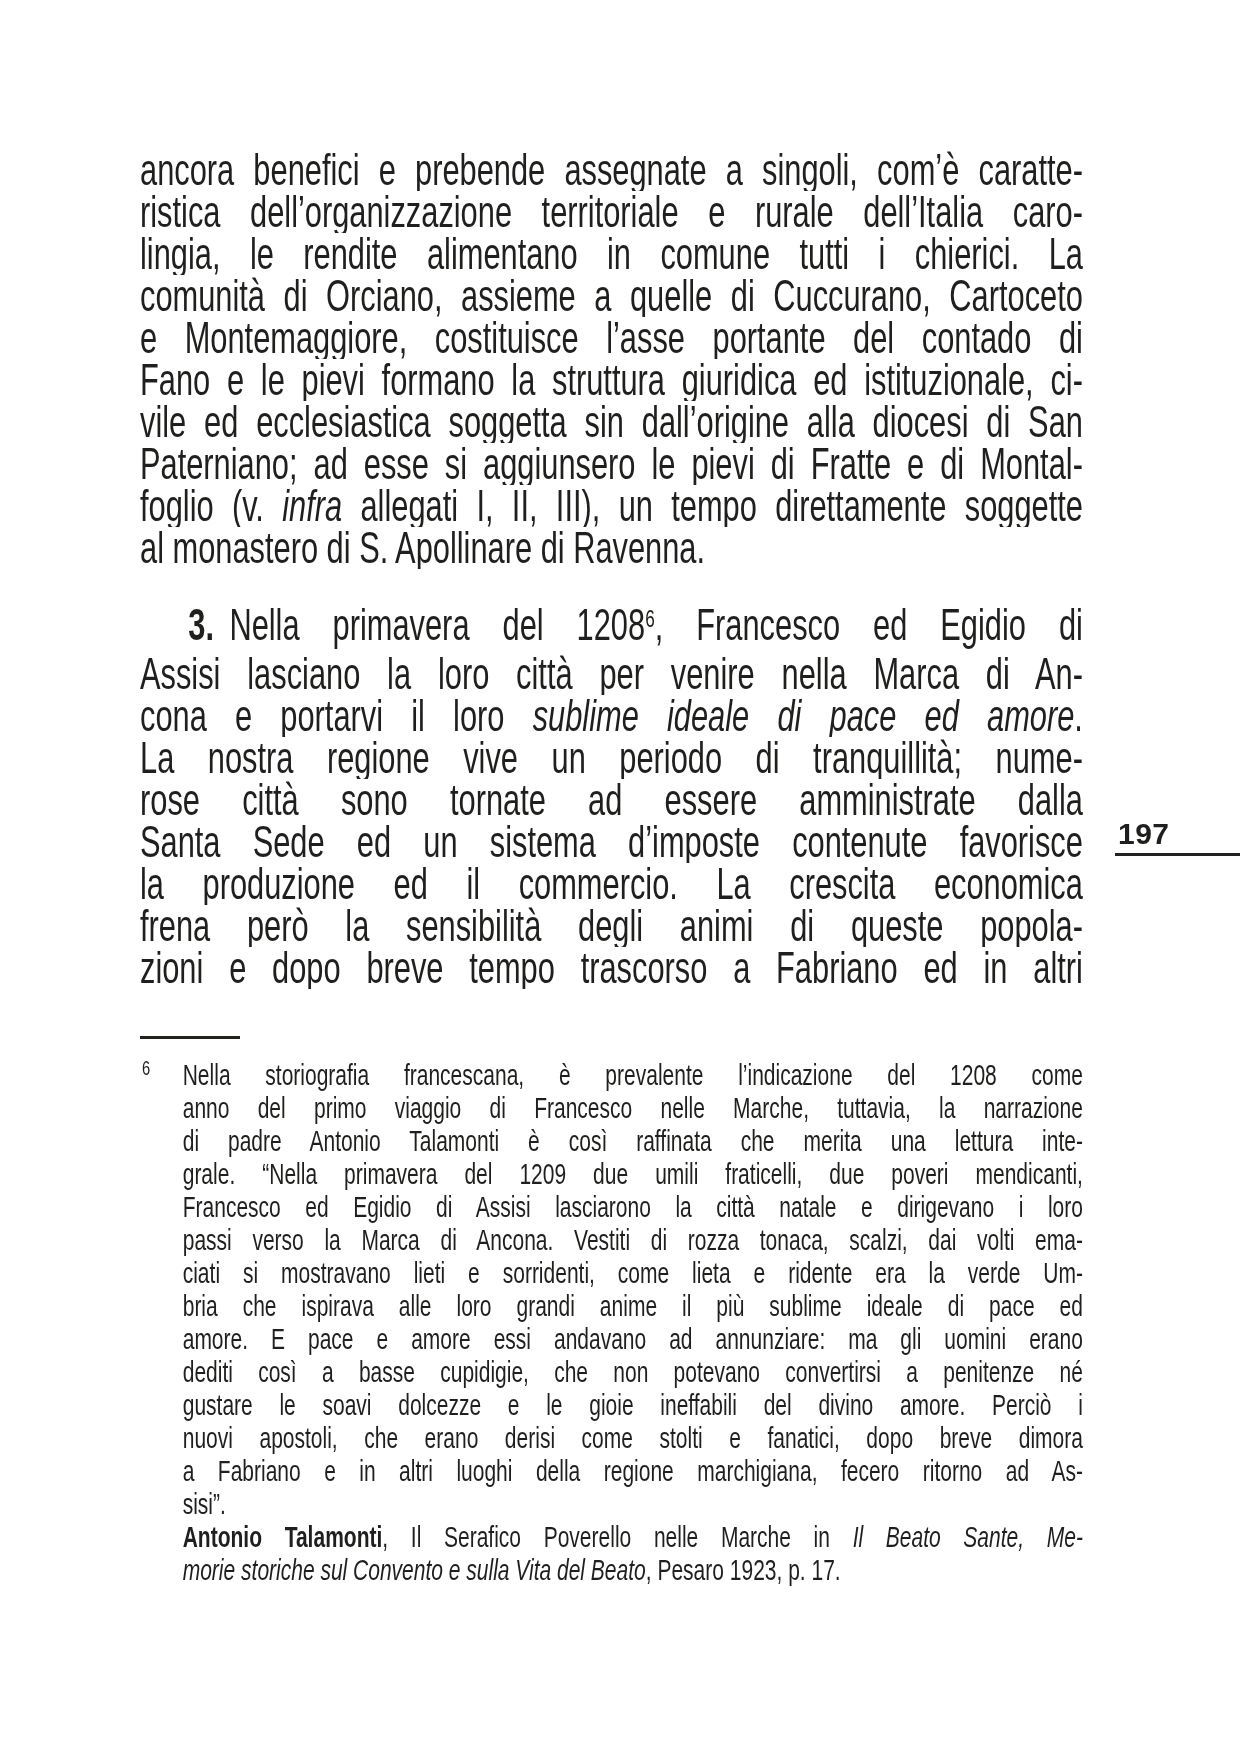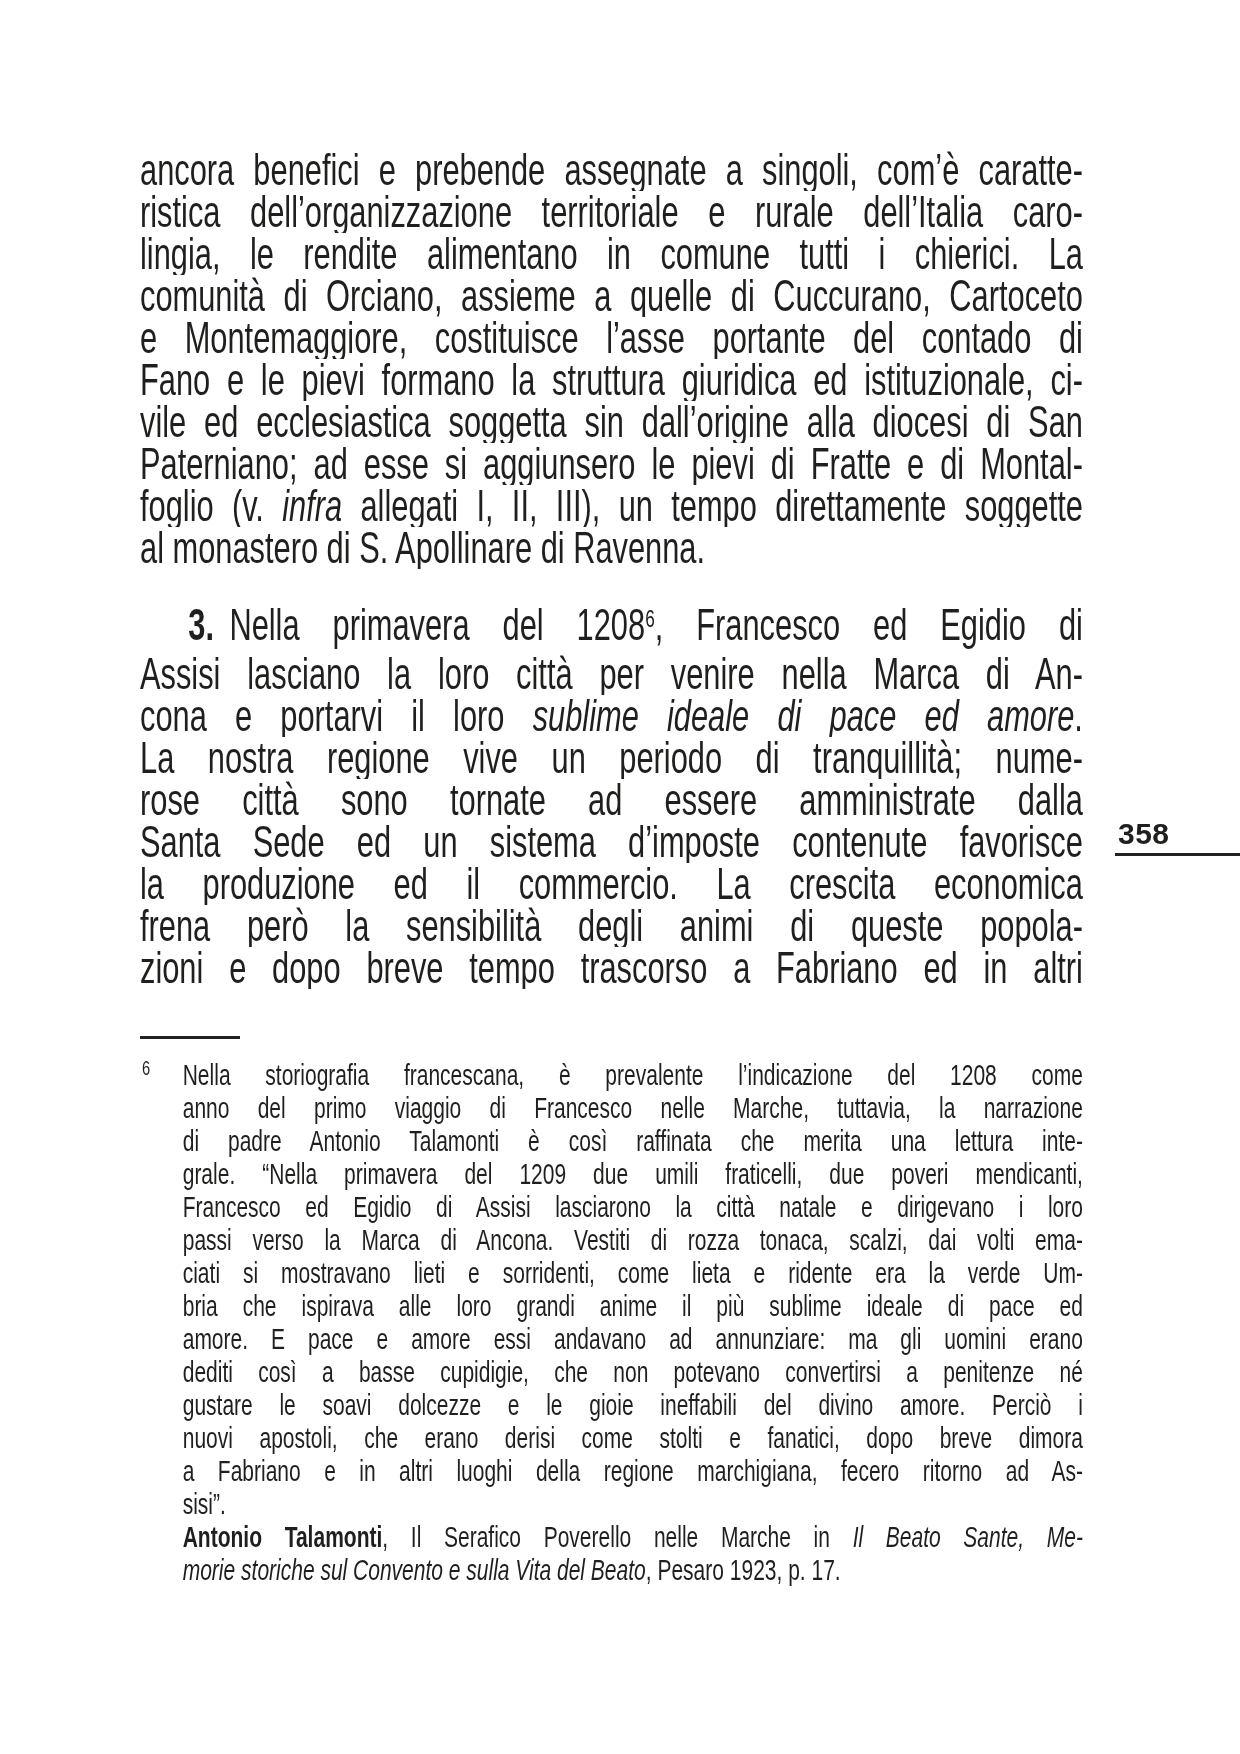--- a/index.html
+++ b/index.html
@@ -98,21 +98,21 @@
         <div class="line"><span>cona e portarvi il loro </span><span class="s-i">sublime ideale di pace ed amore</span><span>.</span></div>
         <div class="line"><span>La nostra regione vive un periodo di tranquillità; nume-</span></div>
         <div class="line"><span>rose città sono tornate ad essere amministrate dalla</span></div>
         <div class="line"><span>Santa Sede ed un sistema d’imposte contenute favorisce</span></div>
         <div class="line"><span>la produzione ed il commercio. La crescita economica</span></div>
         <div class="line"><span>frena però la sensibilità degli animi di queste popola-</span></div>
         <div class="line"><span>zioni e dopo breve tempo trascorso a Fabriano ed in altri</span></div>
       </div>
   </div>
 
-  <div class="page-num">358</div>
+  <div class="page-num">197</div>
   <div class="page-num-rule"></div>
 
   <div class="fn-sep"></div>
 
   <div class="scale-wrap fn-col">
     <div class="fn-marker">6</div>
     <div class="fn-body">
         <div class="line"><span>Nella storiografia francescana, è prevalente l’indicazione del 1208 come</span></div>
         <div class="line"><span>anno del primo viaggio di Francesco nelle Marche, tuttavia, la narrazione</span></div>
         <div class="line"><span>di padre Antonio Talamonti è così raffinata che merita una lettura inte-</span></div>

